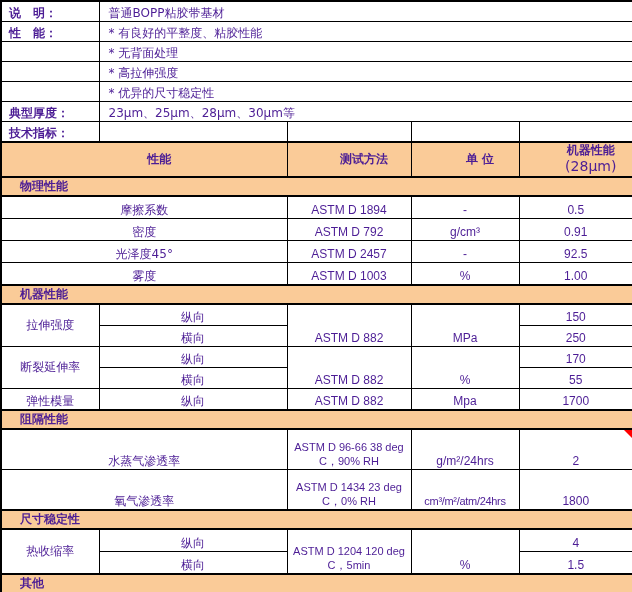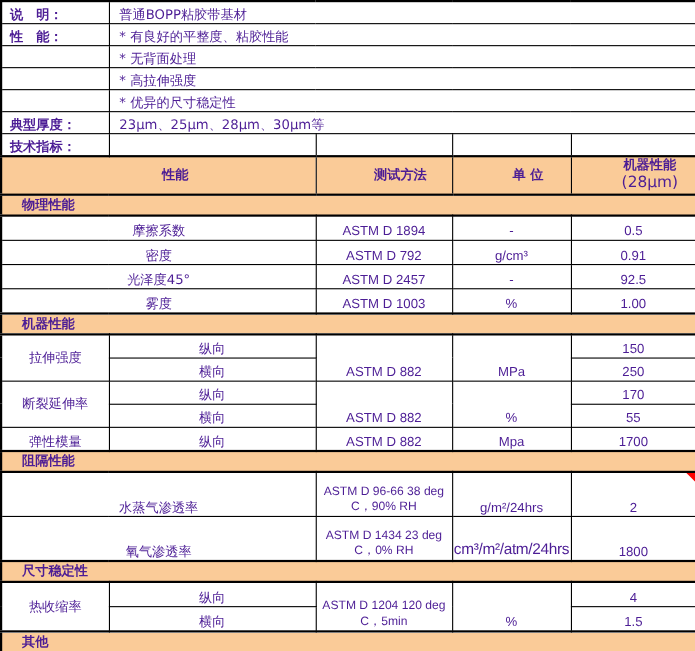--- a/index.html
+++ b/index.html
@@ -20,21 +20,21 @@
   td.val{text-align:left;padding-left:9px;border-radius:10px;}
   
   tr.hdr td{background:var(--accent);font-weight:bold;vertical-align:middle;
             border-top-width:2px;border-bottom-width:2px;padding-left:33px;}
   tr.sec td{background:var(--accent);font-weight:bold;text-align:left;padding-left:18px;
             vertical-align:middle;border-top-width:2px;border-bottom-width:2px;}
   .note{font-weight:normal;font-size:14px;}
   
   td.ascii{font-family:Liberation Sans, sans-serif;font-size:12px;}
   td.method{white-space:pre-line;font-size:11px;padding:0 2px;}
-  td.fit{font-size:14px;letter-spacing:-0.3px;padding:0 1px;}
+  td.fit{font-size:11px;letter-spacing:-0.3px;padding:0 1px;}
   td.vmid{vertical-align:middle;}
   td.rel{position:relative;}
   .mark{position:absolute;top:0;right:0;width:0;height:0;
         border-left:8px solid transparent;border-top:8px solid var(--marker);}
   table{border:2px solid #000;}
 </style>
 </head>
 <body>
 
 <div class="sheet">

